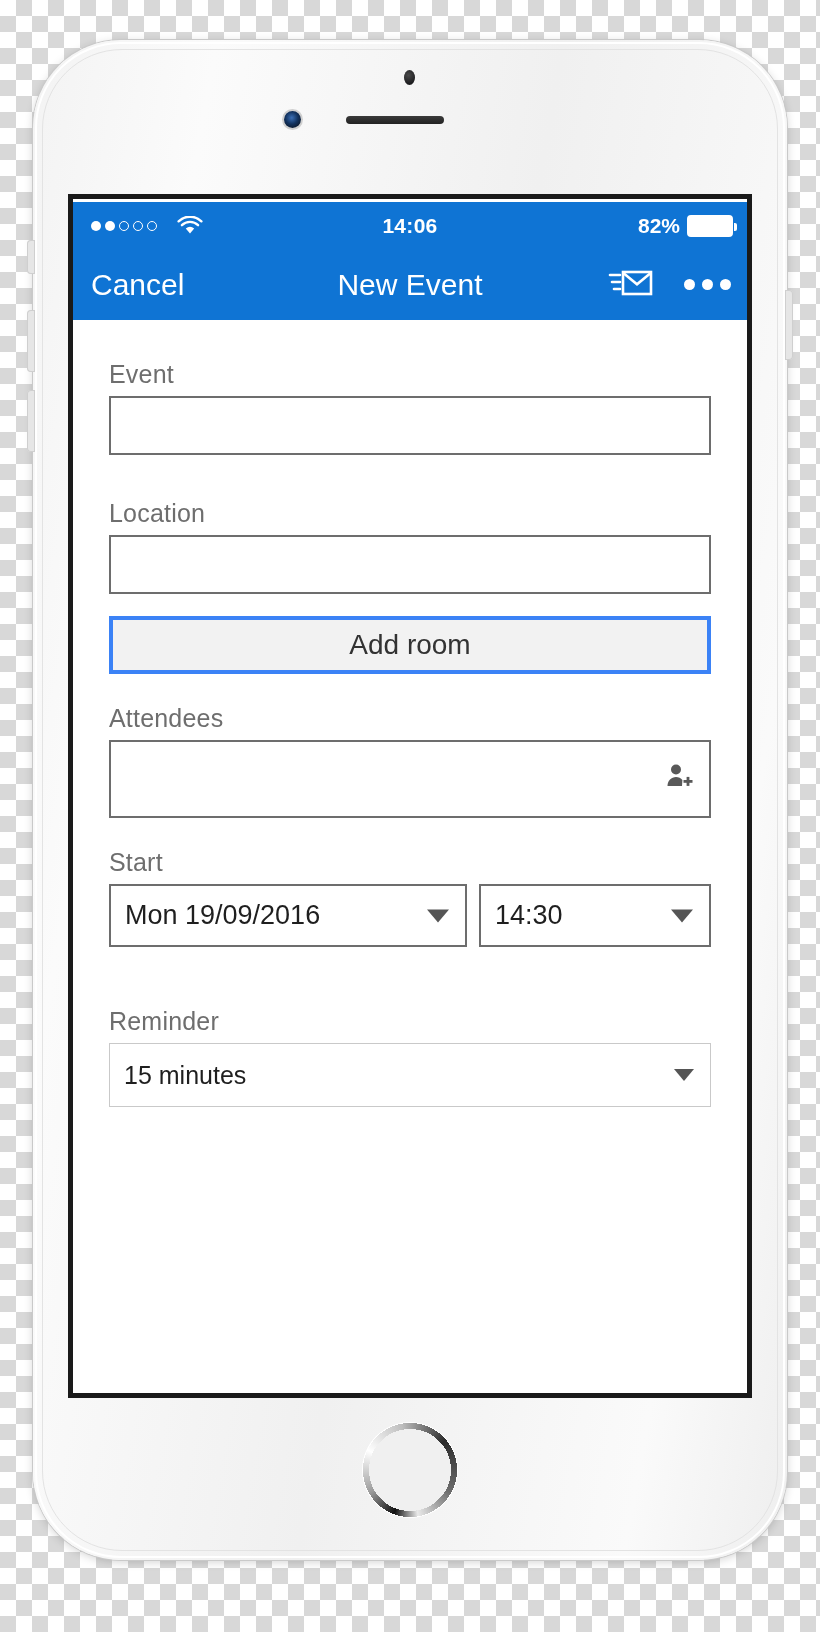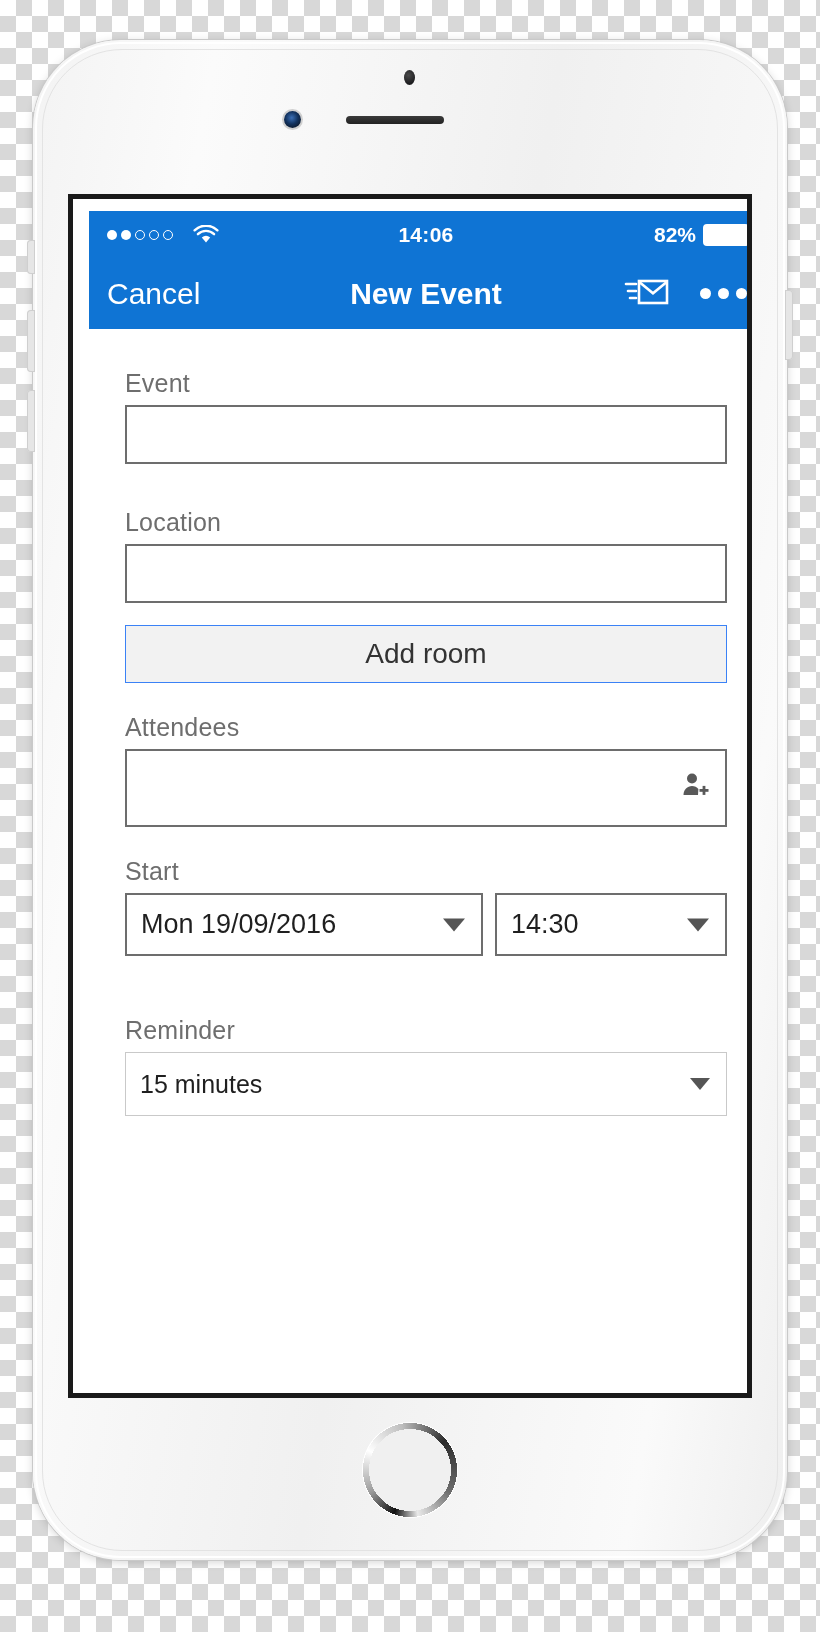--- a/index.html
+++ b/index.html
@@ -54,59 +54,59 @@
   #home-ring{position:absolute;left:0;top:0;width:96px;height:96px;border-radius:50%;
     background:conic-gradient(from 200deg,#111 0deg,#9a9a9a 40deg,#ffffff 95deg,#bdbdbd 150deg,#2b2b2b 210deg,#6e6e6e 280deg,#e9e9e9 330deg,#111 360deg);
     -webkit-mask:radial-gradient(circle,transparent 0 41px,#000 41px 47px,transparent 47px);
             mask:radial-gradient(circle,transparent 0 41px,#000 41px 47px,transparent 47px);}
 
   
   #screen{
     position:absolute;left:35px;top:154px;width:684px;height:1204px;
     background:#ffffff;border:5px solid #1a1a1a;overflow:hidden;box-sizing:border-box;
   }
-  #screen-content{position:absolute;left:0;top:12px;width:674px;height:1052px;overflow:hidden;margin-left:16px;}
+  #screen-content{position:absolute;left:0;top:3px;width:674px;height:1052px;overflow:hidden;}
 
   
   #statusbar{height:47px;background:#0f74d4;color:#fff;position:relative;}
   #sb-left{position:absolute;left:18px;top:0;height:47px;display:flex;align-items:center;gap:8px;}
   .dot{width:10px;height:10px;border-radius:50%;display:inline-block;}
   .dot.filled{background:#fff;}
   .dot.hollow{background:transparent;border:1.6px solid #fff;box-sizing:border-box;}
   #dots{display:flex;gap:4px;align-items:center;}
   #wifi{margin-left:12px;display:flex;align-items:center;}
   #sb-center{position:absolute;left:0;right:0;top:0;height:47px;display:flex;align-items:center;justify-content:center;
     font-size:21px;font-weight:bold;letter-spacing:.3px;}
   #sb-right{position:absolute;right:14px;top:0;height:47px;display:flex;align-items:center;gap:7px;}
   #battery-pct{font-size:21px;font-weight:bold;}
   #battery{width:46px;height:22px;border:2.5px solid #fff;border-radius:4px;position:relative;box-sizing:border-box;background:#fff;}
   #battery:after{content:"";position:absolute;right:-6px;top:6px;width:3px;height:8px;background:#fff;border-radius:0 2px 2px 0;}
 
   
   #navbar{height:71px;background:#0f74d4;color:#fff;position:relative;}
   #nav-cancel{position:absolute;left:18px;top:0;height:71px;display:flex;align-items:center;font-size:30px;font-weight:300;}
   #nav-title{position:absolute;left:0;right:0;top:0;height:71px;display:flex;align-items:center;justify-content:center;
-    font-size:30px;font-weight:bold;}
+    font-size:30px;font-weight:normal;}
   #nav-right{position:absolute;right:16px;top:0;height:71px;display:flex;align-items:center;gap:30px;}
   #more-icon{display:flex;gap:7px;align-items:center;}
   #more-icon span{width:11px;height:11px;border-radius:50%;background:#fff;display:block;}
 
   
   #form{padding:40px 36px 0 36px;box-sizing:border-box;}
   .field{margin-bottom:0;}
   .flabel{font-size:25px;color:#6e6e6e;font-weight:400;margin-bottom:7px;letter-spacing:.2px;}
   .ftext{
     width:100%;height:59px;box-sizing:border-box;border:2px solid #6d6d6d;background:#fff;
     font-size:25px;color:#222;padding:0 14px;display:flex;align-items:center;
   }
   .gap-lg{height:44px;}
   .gap-md{height:30px;}
   .gap-sm{height:22px;}
   #addroom{
-    width:100%;height:58px;box-sizing:border-box;border:1px solid #3b82f6;background:#f2f2f2;
+    width:100%;height:58px;box-sizing:border-box;border:4px solid #3b82f6;background:#f2f2f2;
     display:flex;align-items:center;justify-content:center;font-size:28px;color:#333;
   }
   #attendees-box{position:relative;height:78px;}
   #attendee-icon{position:absolute;right:16px;top:50%;transform:translateY(-50%);}
 
   .row2{display:flex;gap:12px;}
   .sel{
     position:relative;box-sizing:border-box;background:#fff;display:flex;align-items:center;
     font-size:27px;color:#1f1f1f;padding:0 14px;
   }

